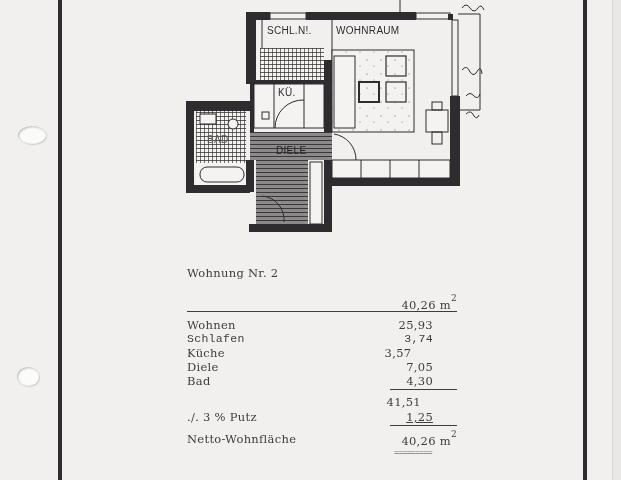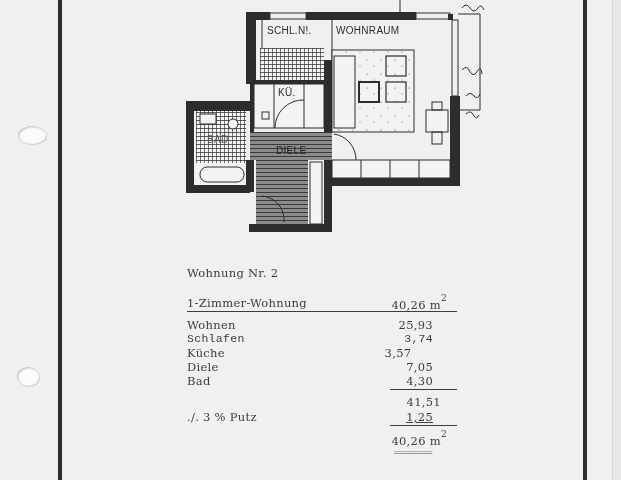--- a/index.html
+++ b/index.html
@@ -9,21 +9,21 @@
     font-family: "DejaVu Serif", serif;
     color: #3a3838;
   }
   .page-edge { position: absolute; top: 0; left: 612px; width: 9px; height: 480px; background: #e9e8e6; border-left: 1px solid #d8d7d5; }
   .vborder { position: absolute; top: 0; height: 480px; background: #2e2c2e; }
   .punch { position: absolute; border-radius: 50%; background: #fbfbfa; box-shadow: inset 1px 1px 2px #bdbcb9, 1px 1px 1px #cfcecb; }
   .plan { position: absolute; left: 0; top: 0; }
   .table { position: absolute; left: 187px; top: 262px; width: 270px; font-size: 11.5px; letter-spacing: 0.3px; color: #3e3c3d; }
   .row { position: absolute; left: 0; width: 270px; height: 14px; }
   .row .lbl { position: absolute; left: 0; white-space: nowrap; }
-  .row .val { position: absolute; right: 10px; width: 70px; text-align: right; white-space: nowrap; }
+  .row .val { position: absolute; right: 0; width: 70px; text-align: right; white-space: nowrap; }
   .row .val.unit { width: 80px; }
   .uline { position: absolute; height: 1px; background: #3e3c3d; }
   sup { font-size: 9px; position: relative; top: -3px; }
   .dbl { position: absolute; font-family: "DejaVu Sans Mono", monospace; font-size: 8px; letter-spacing: -0.6px; color: #777; }
 </style>
 </head>
 <body>
 
 <div class="page-edge"></div>
 <div class="vborder" style="left:58px;width:4px;"></div>
@@ -123,21 +123,20 @@
     <text x="276" y="154" fill="#222">DIELE</text>
   </g>
 </svg>
 
 <div class="table">
   <div class="row" style="top:4px;">
     <span class="lbl">Wohnung Nr. 2</span>
   </div>
 
   <div class="row" style="top:34px;">
-    <span class="lbl">1-Zimmer-Wohnung</span>
     <span class="val unit"><span>40,26 m</span><sup>2</sup></span>
   </div>
   <div class="uline" style="top:49px;left:0;width:270px;"></div>
 
   <div class="row" style="top:56px;">
     <span class="lbl">Wohnen</span>
     <span class="val" style="right:24px;">25,93</span>
   </div>
   <div class="row" style="top:70px;font-family:Liberation Mono, monospace;">
     <span class="lbl">Schlafen</span>
@@ -151,25 +150,26 @@
     <span class="lbl">Diele</span>
     <span class="val" style="right:24px;">7,05</span>
   </div>
   <div class="row" style="top:112px;">
     <span class="lbl">Bad</span>
     <span class="val" style="right:24px;">4,30</span>
   </div>
   <div class="uline" style="top:127px;left:203px;width:67px;"></div>
 
   <div class="row" style="top:133px;">
-    <span class="val" style="right:16px;">41,51</span>
+    <span class="val" style="right:36px;">41,51</span>
   </div>
   <div class="row" style="top:148px;">
     <span class="lbl">./. 3 % Putz</span>
     <span class="val" style="right:24px;text-decoration:underline;">1,25</span>
   </div>
   <div class="uline" style="top:163px;left:203px;width:67px;"></div>
 
   <div class="row" style="top:170px;">
+    <span class="lbl">Netto-Wohnfläche</span>
     <span class="val unit"><span>40,26 m</span><sup>2</sup></span>
   </div>
   <div class="dbl" style="top:186px;left:207px;">=========</div>
 </div>
 
 </body></html>

